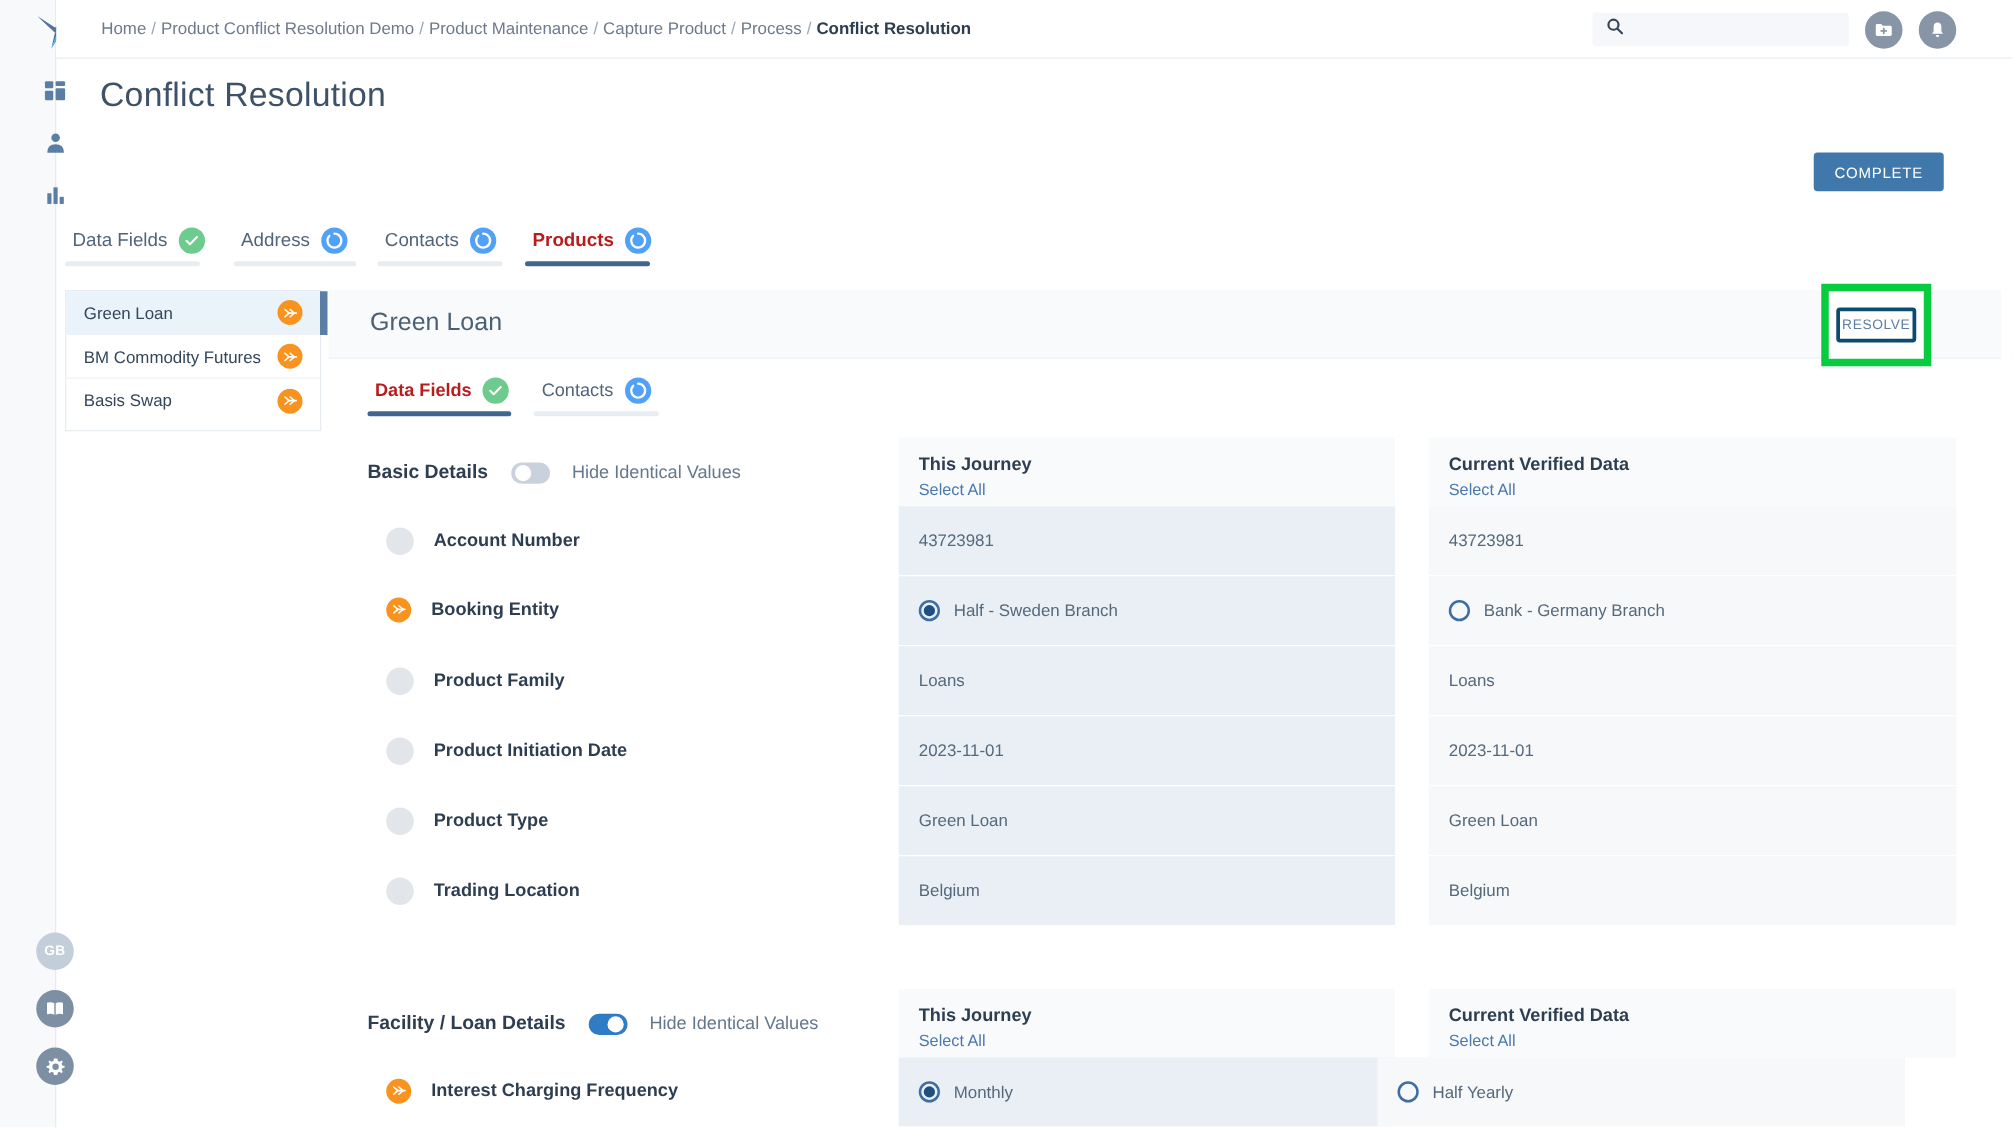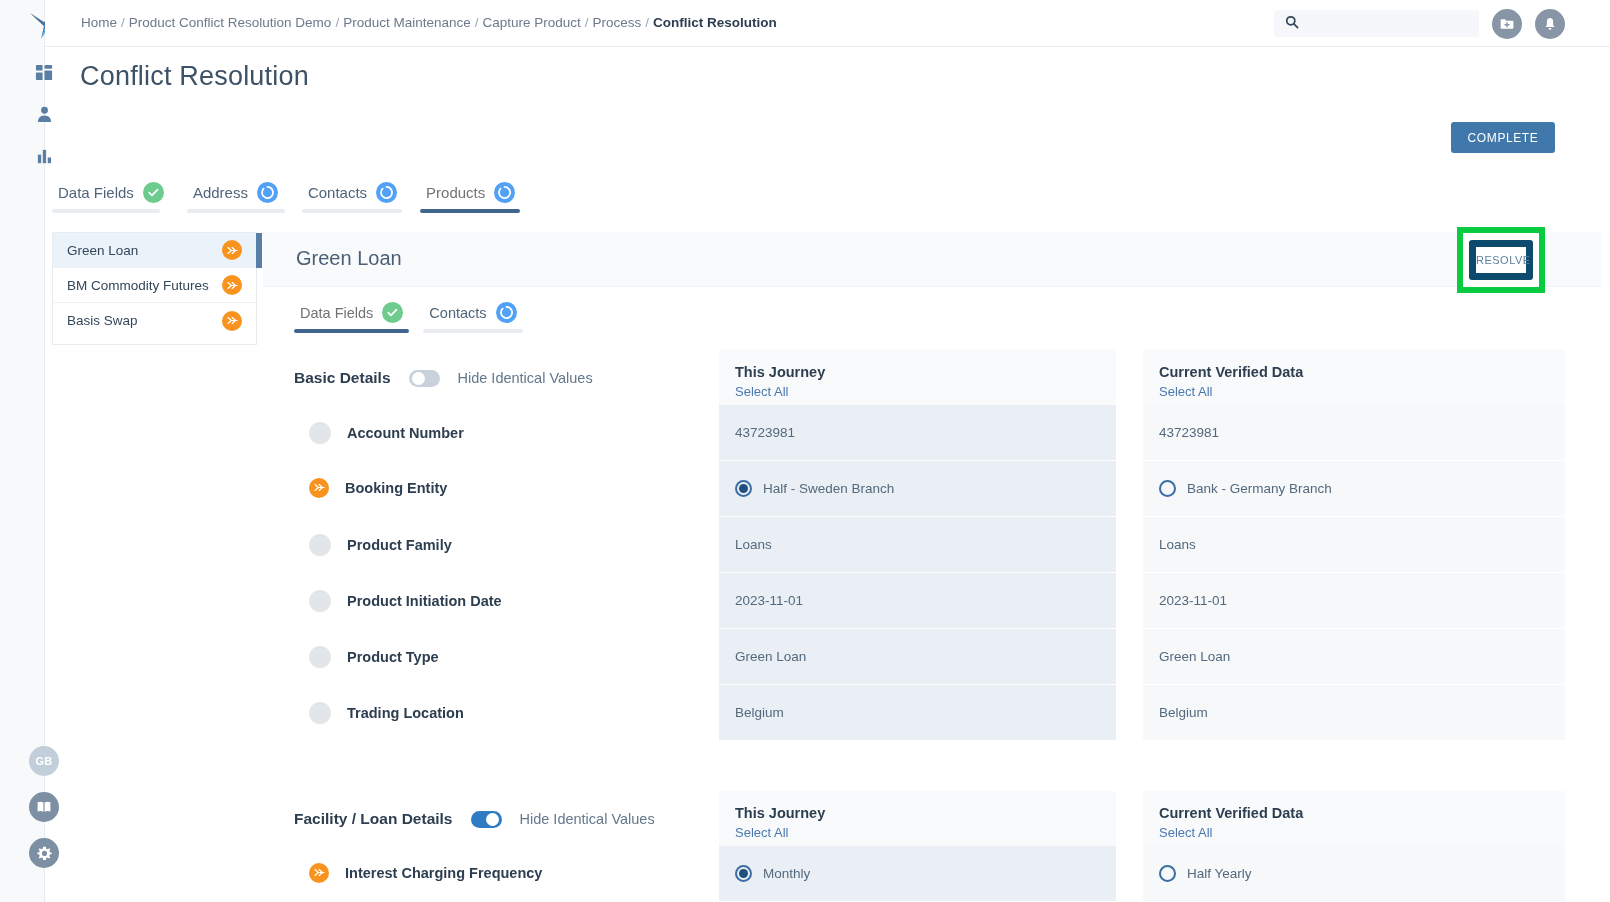--- a/index.html
+++ b/index.html
@@ -67,21 +67,21 @@
     background: #4178ab; color: #ffffff; border: 0; border-radius: 3px;
     font-family: "Liberation Sans", sans-serif; font-size: 12px; letter-spacing: .6px;
     cursor: pointer;
   }
 
   
   #tabs { position: absolute; left: 52px; top: 182px; display: flex; gap: 17px; }
   .tab { cursor: pointer; }
   .tab .lbl-row { display: flex; align-items: center; gap: 9px; padding: 0 6px 6px 6px; }
   .tab .lbl { font-size: 15px; color: #50657a; white-space: nowrap; }
-  .tab.active .lbl { color: #737373; font-weight: normal; text-align: center; }
+  .tab.active .lbl { color: #b91c1c; font-weight: bold; text-align: center; }
   .tab .bar { height: 4px; border-radius: 2px; background: #e8edf2; }
   .tab.active .bar { background: #40668f; }
 
   
   .ico-check { width: 21px; height: 21px; border-radius: 50%; background: #6ccb8d; display: flex; align-items: center; justify-content: center; }
   .ico-prog  { width: 21px; height: 21px; border-radius: 50%; background: #51a2f7; display: flex; align-items: center; justify-content: center; }
 
   
   #prodlist {
     position: absolute; left: 52px; top: 232px; width: 205px; height: 113px;
@@ -102,21 +102,21 @@
     position: absolute; left: 263px; top: 232px; width: 1347px; height: 55px;
     background: #f8fafc; border-bottom: 1px solid #eef2f6;
   }
   #detail-title { position: absolute; left: 33px; top: 15px; font-size: 20px; color: #4b6074; }
   #resolve-wrap {
     position: absolute; left: 1194px; top: -5px; width: 88px; height: 66px;
     border: 6px solid #09cb3f; background: #ffffff;
     display: flex; align-items: center; justify-content: center;
   }
   #resolve-btn {
-    width: 64px; height: 40px; background: #ffffff; border: 7px solid #0c4a6e;
+    width: 64px; height: 28px; background: #ffffff; border: 3px solid #0c4a6e;
     border-radius: 3px; color: #5d7f9f; font-family: "Liberation Sans", sans-serif;
     font-size: 11px; letter-spacing: .5px; cursor: pointer;
   }
 
   
   #inner-tabs { position: absolute; left: 294px; top: 302px; display: flex; gap: 14px; }
   #inner-tabs .tab .lbl { font-size: 14.5px; }
 
   
   .section-head {
@@ -464,18 +464,18 @@
         </svg>
       </span>
       <span class="field-label">Interest Charging Frequency</span>
     </div>
     <div class="val-cell shade-a radio-cell" style="left: 719px; top: 846px; width: 397px; height: 55px;">
       <span class="radio on">
         <span class="inner"></span>
       </span>
       <span class="vtext">Monthly</span>
     </div>
-    <div class="val-cell shade-b radio-cell" style="left: 1143px; top: 846px; width: 422px; height: 55px;">
+    <div class="val-cell shade-b radio-cell" style="left: 1102px; top: 846px; width: 422px; height: 55px;">
       <span class="radio "></span>
       <span class="vtext">Half Yearly</span>
     </div>
   </div>
 <div id="scrollgutter"></div>
 
 </body></html>

